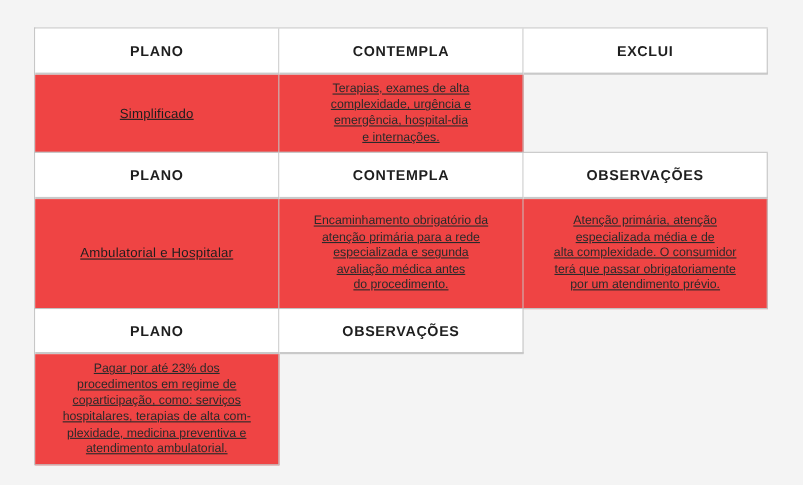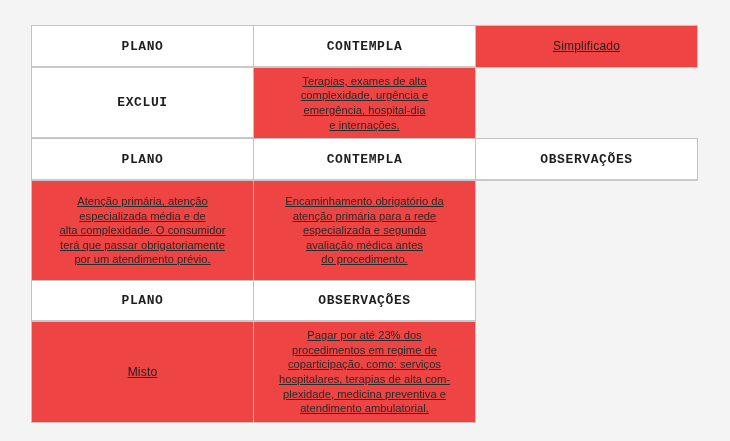--- a/index.html
+++ b/index.html
@@ -35,21 +35,20 @@
       text-align: center;
       padding: 0 8px;
     }
     .hd {
       background: #ffffff;
       font-weight: bold;
       font-size: 13px;
       letter-spacing: 0.6px;
       color: #1e1e1e;
       border-bottom: 2px solid #c9c9c9;
-      font-family: Liberation Mono, monospace;
     }
     .bd {
       background: #ef4444;
       font-size: 11.2px;
       line-height: 14.6px;
       color: #2a2a2a;
       text-decoration: underline;
     }
     .bd.plan {
       font-size: 12px;
@@ -62,47 +61,47 @@
     #b1 { top: 25px; grid-template-rows: 42px 71px; }
     #b2 { top: 138px; grid-template-rows: 42px 100px; }
     #b3 { top: 280px; grid-template-rows: 41px 101px; }
   </style>
 </head>
 <body>
 
 <div class="block three" id="b1">
   <div class="cell hd">PLANO</div>
   <div class="cell hd">CONTEMPLA</div>
+  <div class="cell hd">EXCLUI</div>
   <div class="cell bd plan">Simplificado</div>
-  <div class="cell hd">EXCLUI</div>
   <div class="cell bd txt">Terapias, exames de alta
 complexidade, urgência e
 emergência, hospital-dia
 e internações.</div>
 </div>
 
 <div class="block three" id="b2">
   <div class="cell hd">PLANO</div>
   <div class="cell hd">CONTEMPLA</div>
   <div class="cell hd">OBSERVAÇÕES</div>
+  <div class="cell bd plan">Ambulatorial e Hospitalar</div>
+  <div class="cell bd txt">Encaminhamento obrigatório da
+atenção primária para a rede
+especializada e segunda
+avaliação médica antes
+do procedimento.</div>
   <div class="cell bd txt">Atenção primária, atenção
 especializada média e de
 alta complexidade. O consumidor
 terá que passar obrigatoriamente
 por um atendimento prévio.</div>
-  <div class="cell bd txt">Encaminhamento obrigatório da
-atenção primária para a rede
-especializada e segunda
-avaliação médica antes
-do procedimento.</div>
 </div>
 
 <div class="block two" id="b3">
   <div class="cell hd">PLANO</div>
   <div class="cell hd">OBSERVAÇÕES</div>
-  <div class="cell bd plan">Misto</div>
   <div class="cell bd txt">Pagar por até 23% dos
 procedimentos em regime de
 coparticipação, como: serviços
 hospitalares, terapias de alta com-
 plexidade, medicina preventiva e
 atendimento ambulatorial.</div>
 </div>
 
 </body></html>

